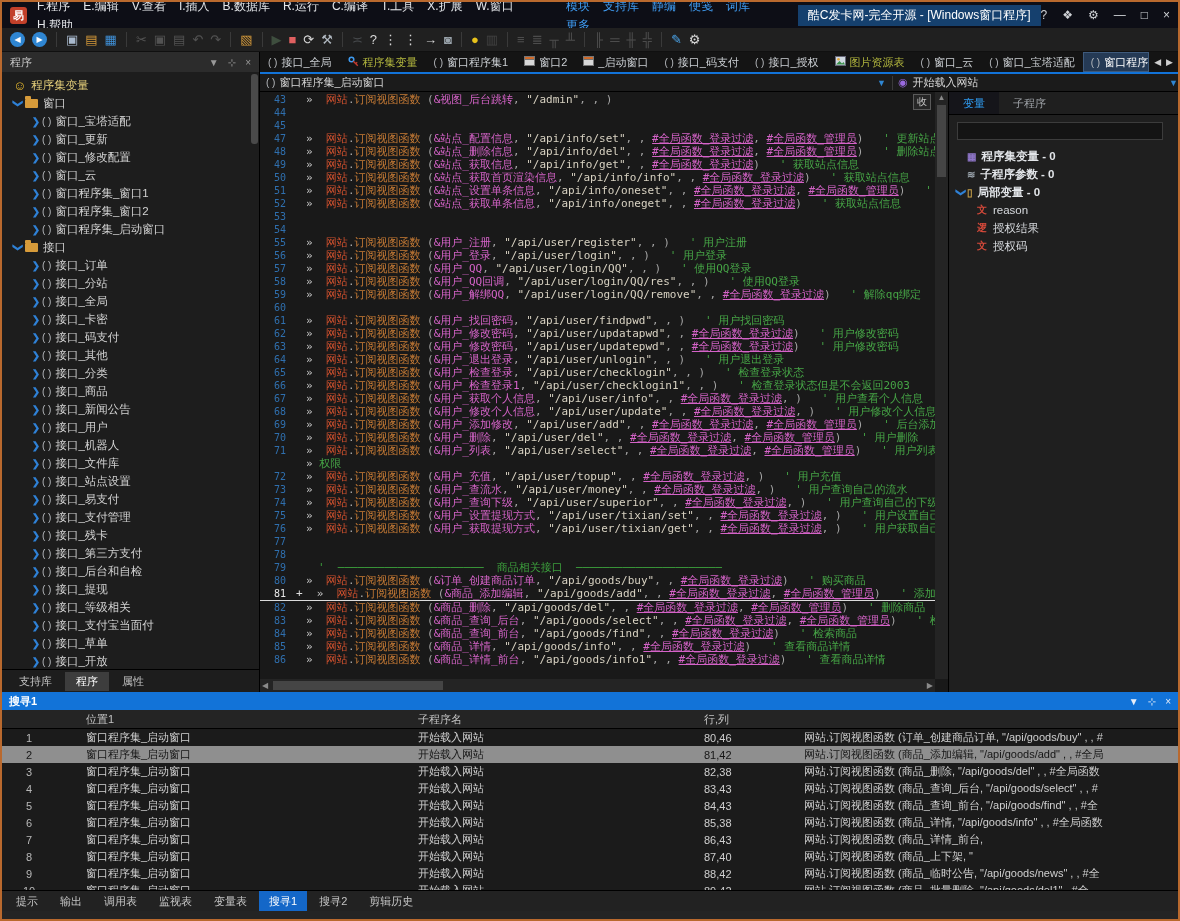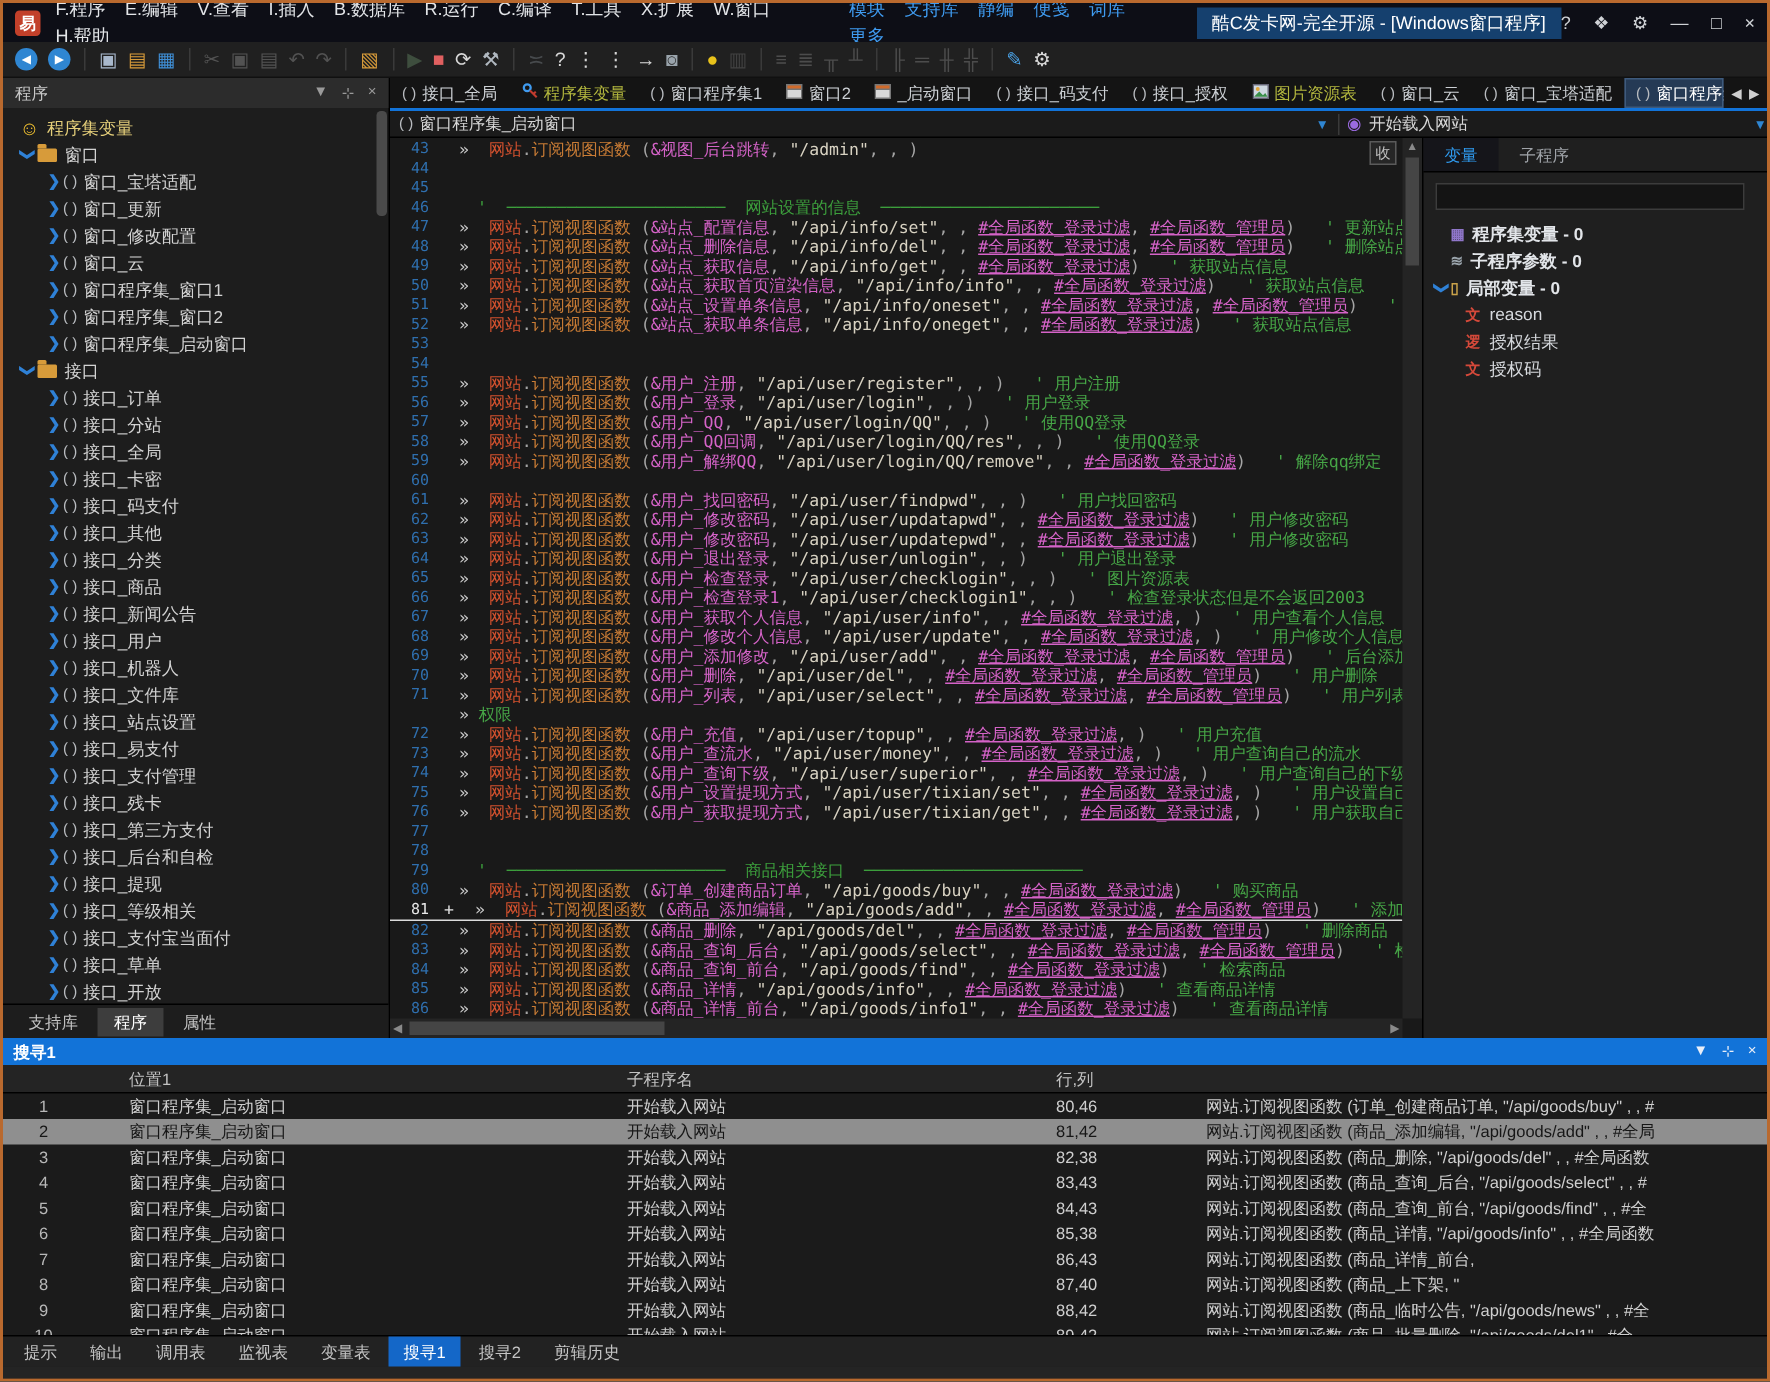--- a/index.html
+++ b/index.html
@@ -426,40 +426,39 @@
       <span>开始载入网站</span>
       <span class="bcarrow">▼</span>
     </div>
   </div>
 
   <div class="abs ed">
     <div class="edlines" id="edlines">
         <div class="crow"><span class="ln">43</span><span class="cmk">»</span><span class="co">  网站</span><span class="cp">.</span><span class="cme">订阅视图函数</span><span class="cp"> (</span><span class="cf">&amp;视图_后台跳转</span><span class="cp">, </span><span class="cs">"/admin"</span><span class="cp">, , </span><span class="cp">)</span></div>
         <div class="crow"><span class="ln">44</span></div>
         <div class="crow"><span class="ln">45</span></div>
-        <div class="crow"><span class="ln">46</span><span class="csep">'  ──────────────────────  网站设置的信息  ──────────────────────</span></div>
         <div class="crow"><span class="ln">47</span><span class="cmk">»</span><span class="co">  网站</span><span class="cp">.</span><span class="cme">订阅视图函数</span><span class="cp"> (</span><span class="cf">&amp;站点_配置信息</span><span class="cp">, </span><span class="cs">"/api/info/set"</span><span class="cp">, , </span><span class="cc">#全局函数_登录过滤</span><span class="cp">, </span><span class="cc">#全局函数_管理员</span><span class="cp">)</span><span class="cg">   ' 更新站点信息</span></div>
         <div class="crow"><span class="ln">48</span><span class="cmk">»</span><span class="co">  网站</span><span class="cp">.</span><span class="cme">订阅视图函数</span><span class="cp"> (</span><span class="cf">&amp;站点_删除信息</span><span class="cp">, </span><span class="cs">"/api/info/del"</span><span class="cp">, , </span><span class="cc">#全局函数_登录过滤</span><span class="cp">, </span><span class="cc">#全局函数_管理员</span><span class="cp">)</span><span class="cg">   ' 删除站点信息</span></div>
         <div class="crow"><span class="ln">49</span><span class="cmk">»</span><span class="co">  网站</span><span class="cp">.</span><span class="cme">订阅视图函数</span><span class="cp"> (</span><span class="cf">&amp;站点_获取信息</span><span class="cp">, </span><span class="cs">"/api/info/get"</span><span class="cp">, , </span><span class="cc">#全局函数_登录过滤</span><span class="cp">)</span><span class="cg">   ' 获取站点信息</span></div>
         <div class="crow"><span class="ln">50</span><span class="cmk">»</span><span class="co">  网站</span><span class="cp">.</span><span class="cme">订阅视图函数</span><span class="cp"> (</span><span class="cf">&amp;站点_获取首页渲染信息</span><span class="cp">, </span><span class="cs">"/api/info/info"</span><span class="cp">, , </span><span class="cc">#全局函数_登录过滤</span><span class="cp">)</span><span class="cg">   ' 获取站点信息</span></div>
         <div class="crow"><span class="ln">51</span><span class="cmk">»</span><span class="co">  网站</span><span class="cp">.</span><span class="cme">订阅视图函数</span><span class="cp"> (</span><span class="cf">&amp;站点_设置单条信息</span><span class="cp">, </span><span class="cs">"/api/info/oneset"</span><span class="cp">, , </span><span class="cc">#全局函数_登录过滤</span><span class="cp">, </span><span class="cc">#全局函数_管理员</span><span class="cp">)</span><span class="cg">   ' 获取站点信息</span></div>
         <div class="crow"><span class="ln">52</span><span class="cmk">»</span><span class="co">  网站</span><span class="cp">.</span><span class="cme">订阅视图函数</span><span class="cp"> (</span><span class="cf">&amp;站点_获取单条信息</span><span class="cp">, </span><span class="cs">"/api/info/oneget"</span><span class="cp">, , </span><span class="cc">#全局函数_登录过滤</span><span class="cp">)</span><span class="cg">   ' 获取站点信息</span></div>
         <div class="crow"><span class="ln">53</span></div>
         <div class="crow"><span class="ln">54</span></div>
         <div class="crow"><span class="ln">55</span><span class="cmk">»</span><span class="co">  网站</span><span class="cp">.</span><span class="cme">订阅视图函数</span><span class="cp"> (</span><span class="cf">&amp;用户_注册</span><span class="cp">, </span><span class="cs">"/api/user/register"</span><span class="cp">, , </span><span class="cp">)</span><span class="cg">   ' 用户注册</span></div>
         <div class="crow"><span class="ln">56</span><span class="cmk">»</span><span class="co">  网站</span><span class="cp">.</span><span class="cme">订阅视图函数</span><span class="cp"> (</span><span class="cf">&amp;用户_登录</span><span class="cp">, </span><span class="cs">"/api/user/login"</span><span class="cp">, , </span><span class="cp">)</span><span class="cg">   ' 用户登录</span></div>
         <div class="crow"><span class="ln">57</span><span class="cmk">»</span><span class="co">  网站</span><span class="cp">.</span><span class="cme">订阅视图函数</span><span class="cp"> (</span><span class="cf">&amp;用户_QQ</span><span class="cp">, </span><span class="cs">"/api/user/login/QQ"</span><span class="cp">, , </span><span class="cp">)</span><span class="cg">   ' 使用QQ登录</span></div>
         <div class="crow"><span class="ln">58</span><span class="cmk">»</span><span class="co">  网站</span><span class="cp">.</span><span class="cme">订阅视图函数</span><span class="cp"> (</span><span class="cf">&amp;用户_QQ回调</span><span class="cp">, </span><span class="cs">"/api/user/login/QQ/res"</span><span class="cp">, , </span><span class="cp">)</span><span class="cg">   ' 使用QQ登录</span></div>
         <div class="crow"><span class="ln">59</span><span class="cmk">»</span><span class="co">  网站</span><span class="cp">.</span><span class="cme">订阅视图函数</span><span class="cp"> (</span><span class="cf">&amp;用户_解绑QQ</span><span class="cp">, </span><span class="cs">"/api/user/login/QQ/remove"</span><span class="cp">, , </span><span class="cc">#全局函数_登录过滤</span><span class="cp">)</span><span class="cg">   ' 解除qq绑定</span></div>
         <div class="crow"><span class="ln">60</span></div>
         <div class="crow"><span class="ln">61</span><span class="cmk">»</span><span class="co">  网站</span><span class="cp">.</span><span class="cme">订阅视图函数</span><span class="cp"> (</span><span class="cf">&amp;用户_找回密码</span><span class="cp">, </span><span class="cs">"/api/user/findpwd"</span><span class="cp">, , </span><span class="cp">)</span><span class="cg">   ' 用户找回密码</span></div>
         <div class="crow"><span class="ln">62</span><span class="cmk">»</span><span class="co">  网站</span><span class="cp">.</span><span class="cme">订阅视图函数</span><span class="cp"> (</span><span class="cf">&amp;用户_修改密码</span><span class="cp">, </span><span class="cs">"/api/user/updatapwd"</span><span class="cp">, , </span><span class="cc">#全局函数_登录过滤</span><span class="cp">)</span><span class="cg">   ' 用户修改密码</span></div>
         <div class="crow"><span class="ln">63</span><span class="cmk">»</span><span class="co">  网站</span><span class="cp">.</span><span class="cme">订阅视图函数</span><span class="cp"> (</span><span class="cf">&amp;用户_修改密码</span><span class="cp">, </span><span class="cs">"/api/user/updatepwd"</span><span class="cp">, , </span><span class="cc">#全局函数_登录过滤</span><span class="cp">)</span><span class="cg">   ' 用户修改密码</span></div>
         <div class="crow"><span class="ln">64</span><span class="cmk">»</span><span class="co">  网站</span><span class="cp">.</span><span class="cme">订阅视图函数</span><span class="cp"> (</span><span class="cf">&amp;用户_退出登录</span><span class="cp">, </span><span class="cs">"/api/user/unlogin"</span><span class="cp">, , </span><span class="cp">)</span><span class="cg">   ' 用户退出登录</span></div>
-        <div class="crow"><span class="ln">65</span><span class="cmk">»</span><span class="co">  网站</span><span class="cp">.</span><span class="cme">订阅视图函数</span><span class="cp"> (</span><span class="cf">&amp;用户_检查登录</span><span class="cp">, </span><span class="cs">"/api/user/checklogin"</span><span class="cp">, , </span><span class="cp">)</span><span class="cg">   ' 图片资源表</span></div>
+        <div class="crow"><span class="ln">65</span><span class="cmk">»</span><span class="co">  网站</span><span class="cp">.</span><span class="cme">订阅视图函数</span><span class="cp"> (</span><span class="cf">&amp;用户_检查登录</span><span class="cp">, </span><span class="cs">"/api/user/checklogin"</span><span class="cp">, , </span><span class="cp">)</span><span class="cg">   ' 检查登录状态</span></div>
         <div class="crow"><span class="ln">66</span><span class="cmk">»</span><span class="co">  网站</span><span class="cp">.</span><span class="cme">订阅视图函数</span><span class="cp"> (</span><span class="cf">&amp;用户_检查登录1</span><span class="cp">, </span><span class="cs">"/api/user/checklogin1"</span><span class="cp">, , </span><span class="cp">)</span><span class="cg">   ' 检查登录状态但是不会返回2003</span></div>
         <div class="crow"><span class="ln">67</span><span class="cmk">»</span><span class="co">  网站</span><span class="cp">.</span><span class="cme">订阅视图函数</span><span class="cp"> (</span><span class="cf">&amp;用户_获取个人信息</span><span class="cp">, </span><span class="cs">"/api/user/info"</span><span class="cp">, , </span><span class="cc">#全局函数_登录过滤</span><span class="cp">, </span><span class="cp">)</span><span class="cg">   ' 用户查看个人信息</span></div>
         <div class="crow"><span class="ln">68</span><span class="cmk">»</span><span class="co">  网站</span><span class="cp">.</span><span class="cme">订阅视图函数</span><span class="cp"> (</span><span class="cf">&amp;用户_修改个人信息</span><span class="cp">, </span><span class="cs">"/api/user/update"</span><span class="cp">, , </span><span class="cc">#全局函数_登录过滤</span><span class="cp">, </span><span class="cp">)</span><span class="cg">   ' 用户修改个人信息</span></div>
         <div class="crow"><span class="ln">69</span><span class="cmk">»</span><span class="co">  网站</span><span class="cp">.</span><span class="cme">订阅视图函数</span><span class="cp"> (</span><span class="cf">&amp;用户_添加修改</span><span class="cp">, </span><span class="cs">"/api/user/add"</span><span class="cp">, , </span><span class="cc">#全局函数_登录过滤</span><span class="cp">, </span><span class="cc">#全局函数_管理员</span><span class="cp">)</span><span class="cg">   ' 后台添加用户</span></div>
         <div class="crow"><span class="ln">70</span><span class="cmk">»</span><span class="co">  网站</span><span class="cp">.</span><span class="cme">订阅视图函数</span><span class="cp"> (</span><span class="cf">&amp;用户_删除</span><span class="cp">, </span><span class="cs">"/api/user/del"</span><span class="cp">, , </span><span class="cc">#全局函数_登录过滤</span><span class="cp">, </span><span class="cc">#全局函数_管理员</span><span class="cp">)</span><span class="cg">   ' 用户删除</span></div>
         <div class="crow"><span class="ln">71</span><span class="cmk">»</span><span class="co">  网站</span><span class="cp">.</span><span class="cme">订阅视图函数</span><span class="cp"> (</span><span class="cf">&amp;用户_列表</span><span class="cp">, </span><span class="cs">"/api/user/select"</span><span class="cp">, , </span><span class="cc">#全局函数_登录过滤</span><span class="cp">, </span><span class="cc">#全局函数_管理员</span><span class="cp">)</span><span class="cg">   ' 用户列表/搜索 如果以后搭社交 可以打开管理员</span></div>
         <div class="crow"><span class="ln"></span><span class="cmk">»</span><span class="cg"> 权限</span></div>
         <div class="crow"><span class="ln">72</span><span class="cmk">»</span><span class="co">  网站</span><span class="cp">.</span><span class="cme">订阅视图函数</span><span class="cp"> (</span><span class="cf">&amp;用户_充值</span><span class="cp">, </span><span class="cs">"/api/user/topup"</span><span class="cp">, , </span><span class="cc">#全局函数_登录过滤</span><span class="cp">, </span><span class="cp">)</span><span class="cg">   ' 用户充值</span></div>
         <div class="crow"><span class="ln">73</span><span class="cmk">»</span><span class="co">  网站</span><span class="cp">.</span><span class="cme">订阅视图函数</span><span class="cp"> (</span><span class="cf">&amp;用户_查流水</span><span class="cp">, </span><span class="cs">"/api/user/money"</span><span class="cp">, , </span><span class="cc">#全局函数_登录过滤</span><span class="cp">, </span><span class="cp">)</span><span class="cg">   ' 用户查询自己的流水</span></div>
         <div class="crow"><span class="ln">74</span><span class="cmk">»</span><span class="co">  网站</span><span class="cp">.</span><span class="cme">订阅视图函数</span><span class="cp"> (</span><span class="cf">&amp;用户_查询下级</span><span class="cp">, </span><span class="cs">"/api/user/superior"</span><span class="cp">, , </span><span class="cc">#全局函数_登录过滤</span><span class="cp">, </span><span class="cp">)</span><span class="cg">   ' 用户查询自己的下级</span></div>

